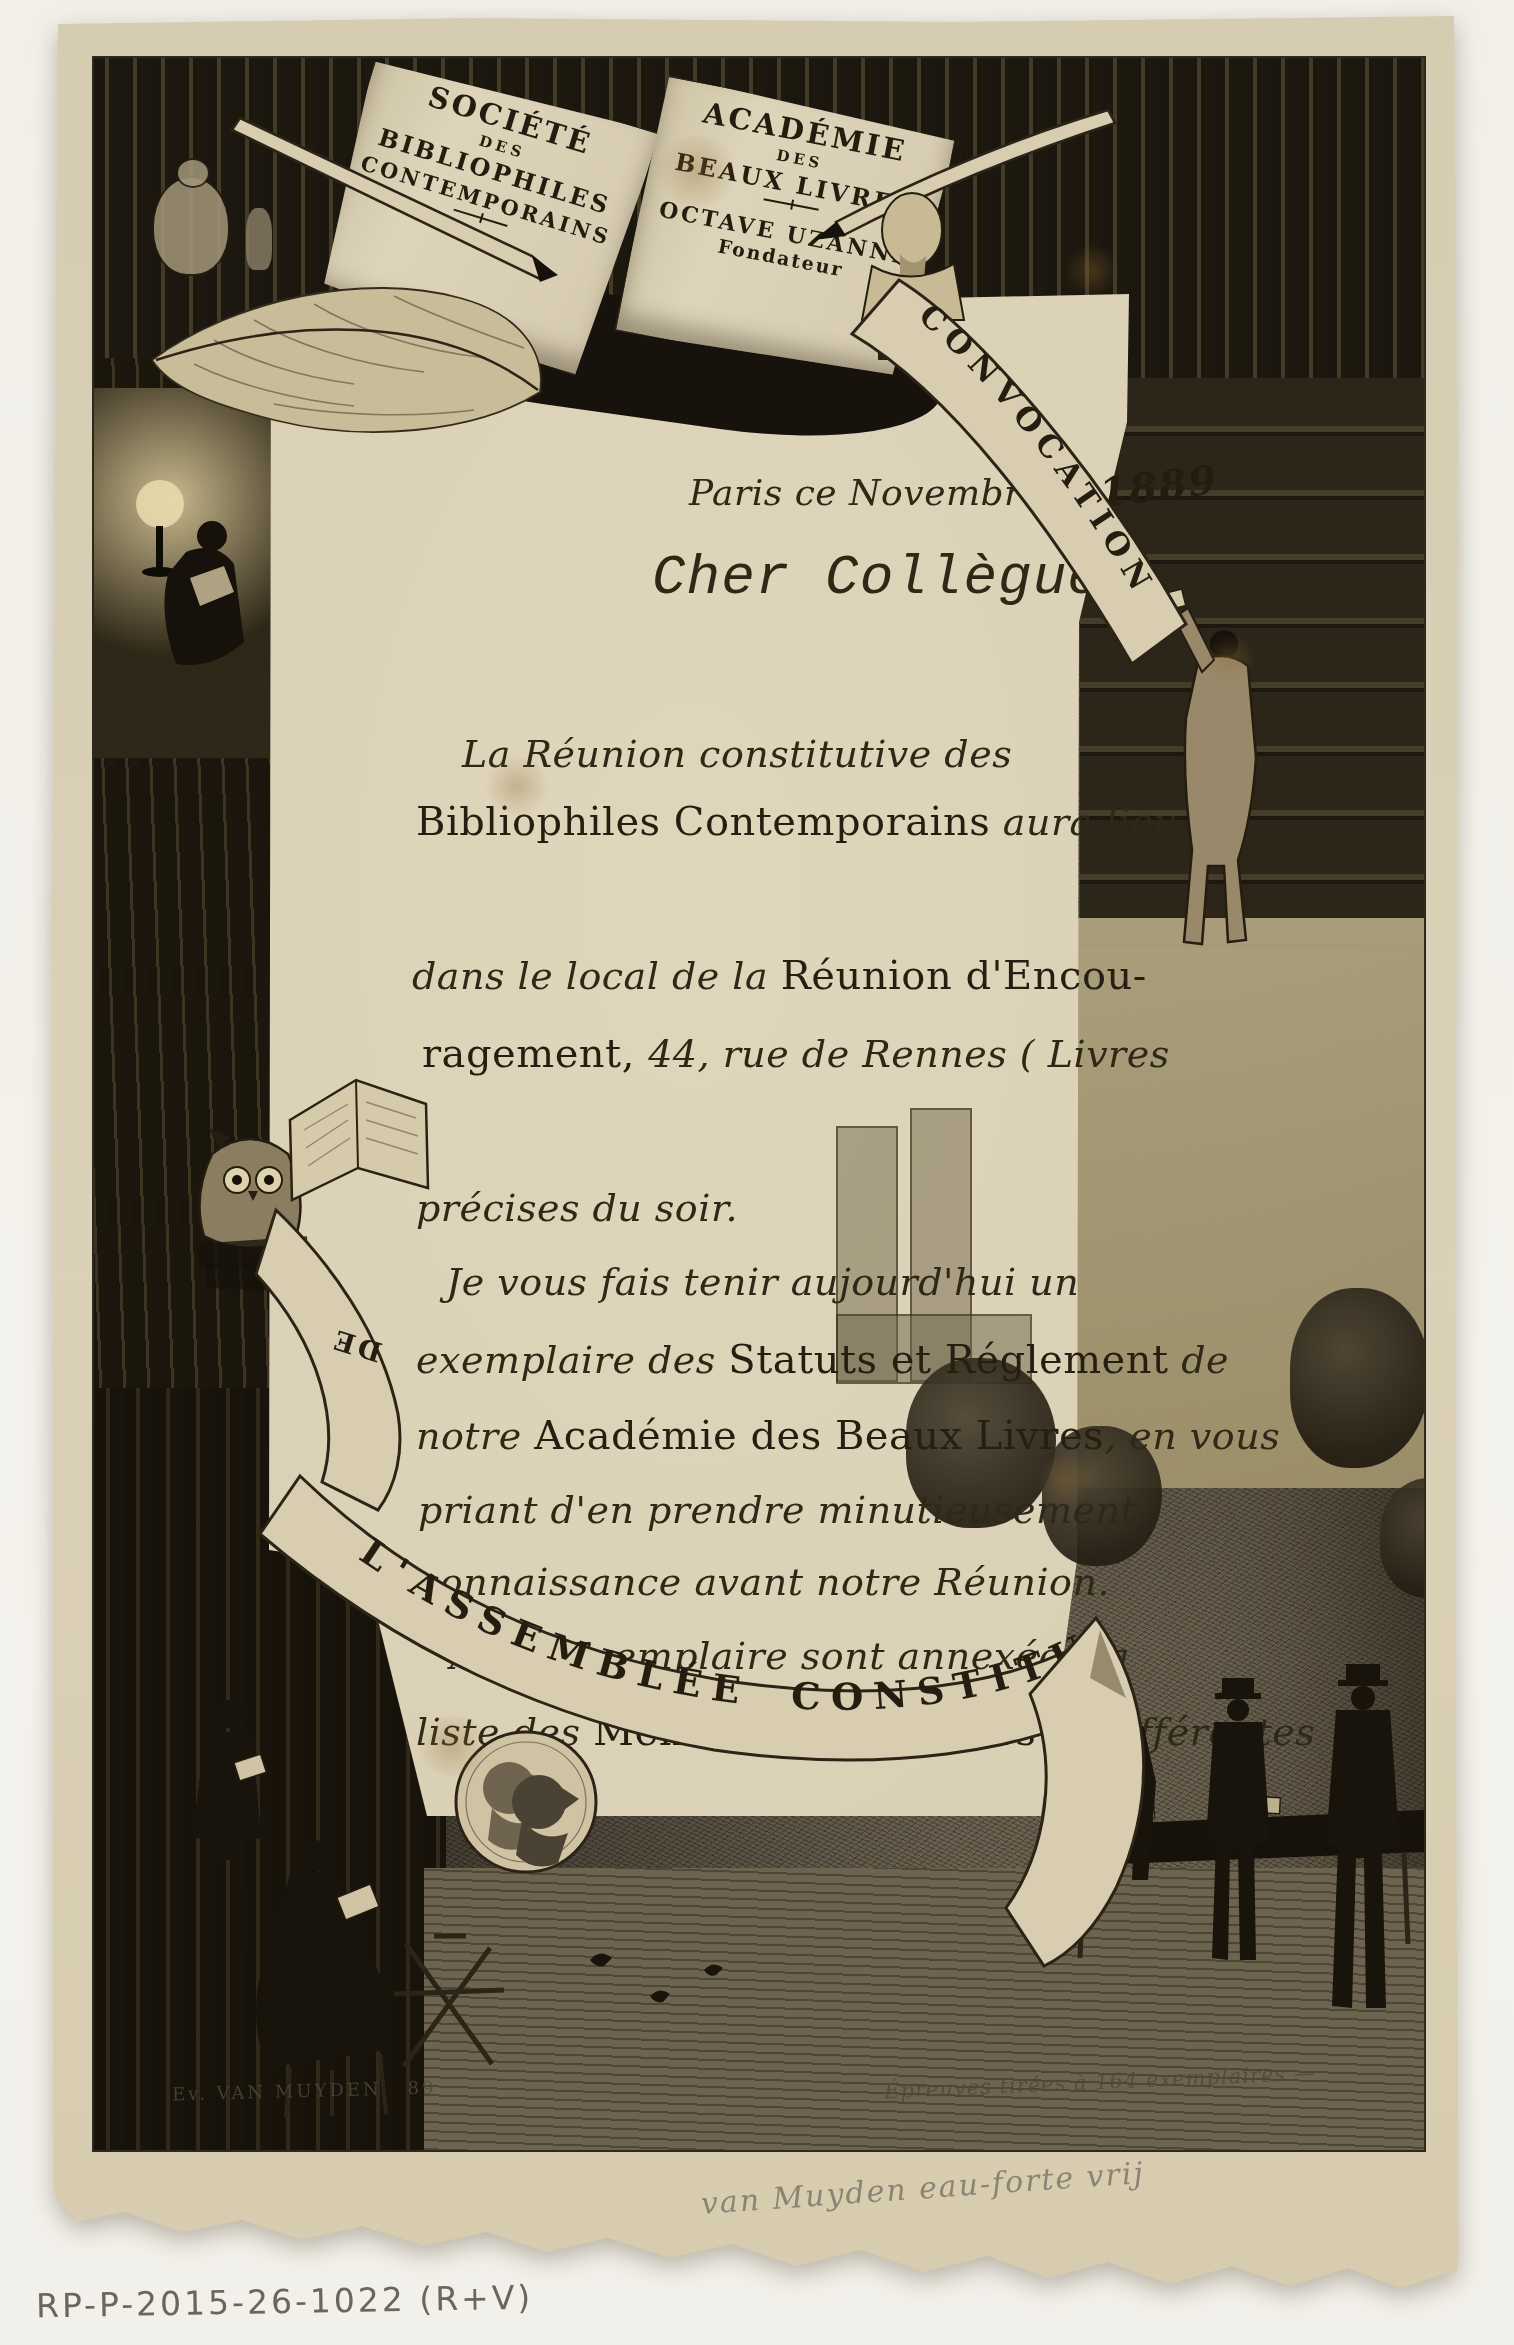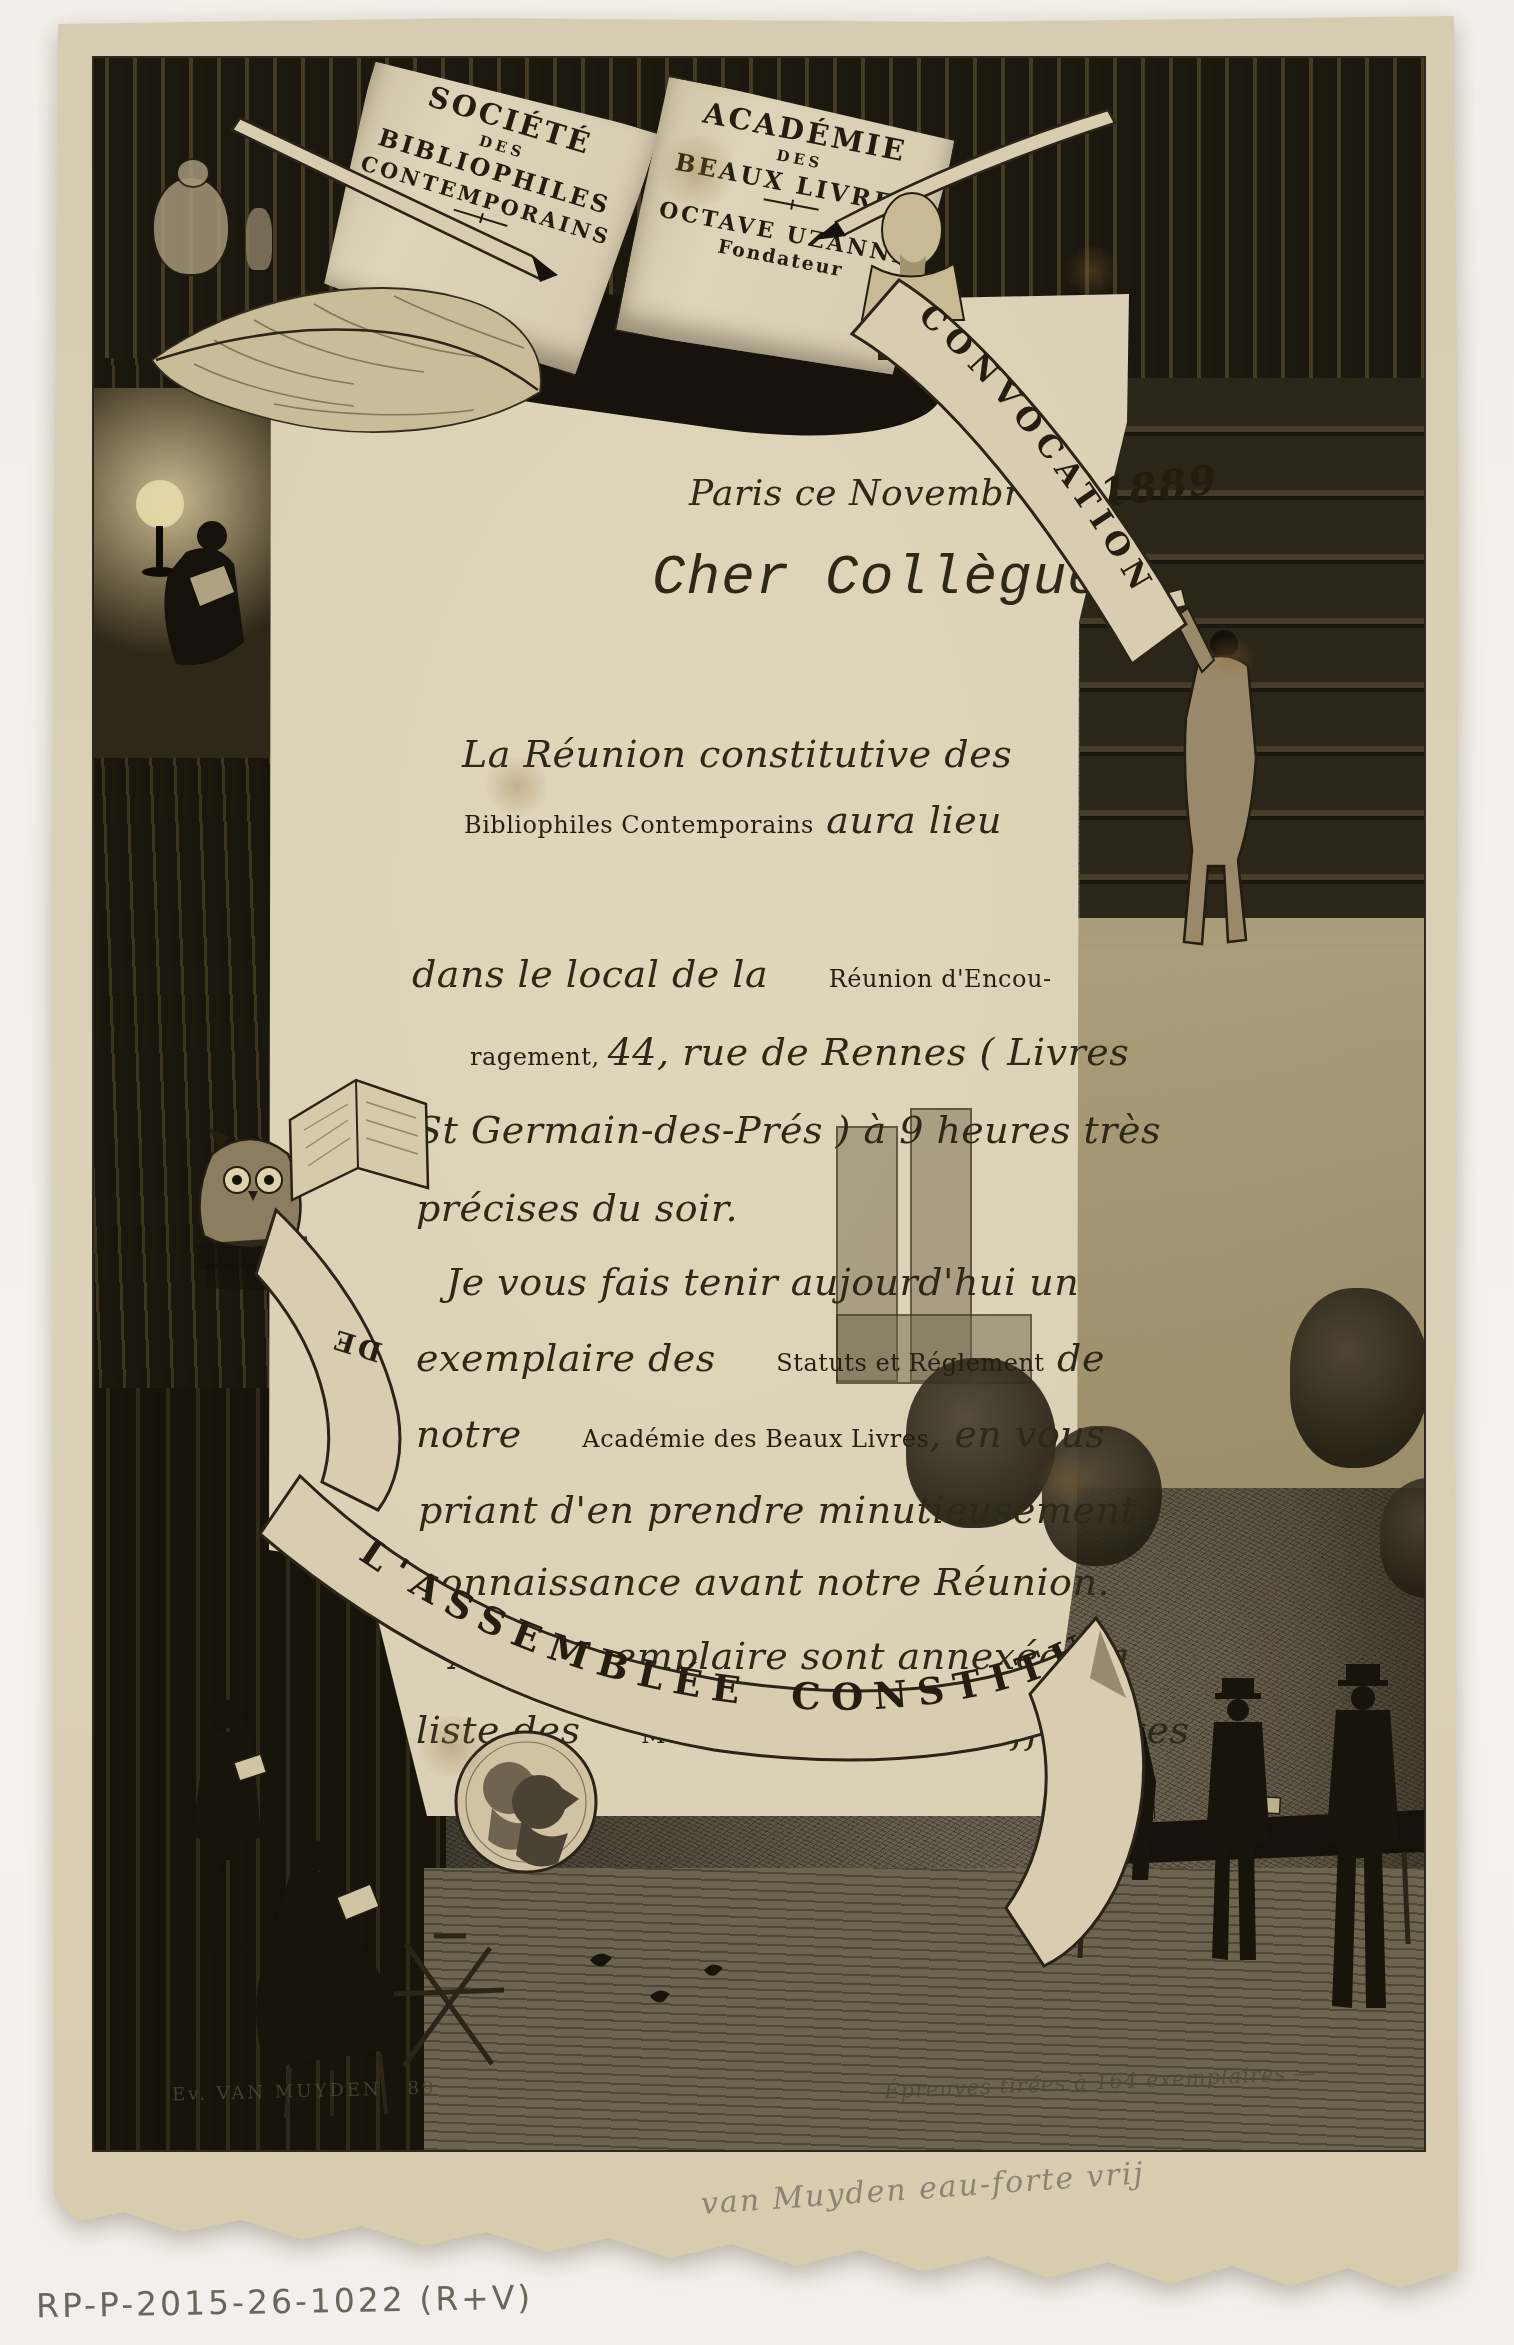--- a/index.html
+++ b/index.html
@@ -56,21 +56,21 @@
   .bk-sm{font-size:15px;font-weight:700;letter-spacing:4px;margin-top:4px;}
   .bk-md{font-size:24px;font-weight:700;margin-top:4px;}
   .bk-md2{font-size:21px;font-weight:700;margin-top:4px;}
   .bk-name{font-size:22px;font-weight:700;margin-top:8px;}
   .bk-fond{font-size:19px;font-weight:700;letter-spacing:2px;margin-top:2px;}
   .divider{width:56px;height:8px;margin:5px auto 0;border-top:2px solid #241d0f;position:relative;}
   .divider:after{content:"";position:absolute;left:50%;top:-6px;width:2px;height:10px;background:#241d0f;}
   
   .letter-line{position:absolute;white-space:nowrap;z-index:4;}
   .script{font-family:"DejaVu Serif",serif;font-style:italic;font-size:38px;color:#2e2817;letter-spacing:.5px;}
-  .roman{font-family:"DejaVu Serif",serif;font-size:24px;color:#251f12;letter-spacing:.5px;margin-left:48px;}
+  .roman{font-family:"DejaVu Serif",serif;font-size:40px;color:#251f12;letter-spacing:.5px;}
   .date-line{font-size:36px;}
   .year{font-size:40px;font-weight:700;font-style:italic;letter-spacing:2px;transform:rotate(-7deg);color:#241d0f;}
   .salutation{font-size:56px;letter-spacing:1px;}
   
   .overlay{position:absolute;left:0;top:0;width:1330px;height:2092px;z-index:5;}
   .paperfill{fill:#d8cdb0;stroke:#2b2417;}
   .dark{fill:#16110a;}
   .darkfig{fill:#18130b;}
   .ink{stroke:#2b2417;fill:none;}
   .ribbon-text{font-family:"DejaVu Serif",serif;font-weight:700;fill:#241d10;}
@@ -133,21 +133,20 @@
         </div>
 
         <div class="letter-line script date-line" style="left:595px;top:414px;">Paris ce Novembre</div>
         <div class="letter-line year" style="left:1005px;top:404px;">1889</div>
         <div class="letter-line script salutation" style="left:558px;top:488px;font-family:Liberation Mono, monospace;">Cher Collègue</div>
 
         <div class="letter-line" style="left:368px;top:662px;margin-top:12px;"><span class="script">La Réunion constitutive des</span></div>
         <div class="letter-line" style="left:322px;top:740px;"><span class="roman">Bibliophiles Contemporains</span><span class="script"> aura lieu</span></div>
         <div class="letter-line" style="left:318px;top:894px;"><span class="script">dans le local de la </span><span class="roman">Réunion d'Encou-</span></div>
         <div class="letter-line" style="left:328px;top:972px;"><span class="roman">ragement, </span><span class="script">44, rue de Rennes ( Livres</span></div>
-        <div class="letter-line" style="left:322px;top:1050px;"><span class="script">St Germain-des-Prés ) à 9 heures très</span></div>
         <div class="letter-line" style="left:322px;top:1128px;"><span class="script">précises du soir.</span></div>
         <div class="letter-line" style="left:352px;top:1202px;"><span class="script">Je vous fais tenir aujourd'hui un</span></div>
         <div class="letter-line" style="left:322px;top:1278px;"><span class="script">exemplaire des </span><span class="roman">Statuts et Réglement</span><span class="script"> de</span></div>
         <div class="letter-line" style="left:322px;top:1354px;"><span class="script">notre </span><span class="roman">Académie des Beaux Livres</span><span class="script">, en vous</span></div>
         <div class="letter-line" style="left:324px;top:1430px;"><span class="script">priant d'en prendre minutieusement</span></div>
         <div class="letter-line" style="left:324px;top:1502px;"><span class="script">connaissance avant notre Réunion.</span></div>
         <div class="letter-line" style="left:356px;top:1576px;"><span class="script">A cet Exemplaire sont annexées la</span></div>
         <div class="letter-line" style="left:322px;top:1650px;"><span class="script">liste des </span><span class="roman">Membres Fondateurs</span><span class="script"> et différentes</span></div>
 
         <svg class="overlay" viewBox="0 0 1330 2092">

